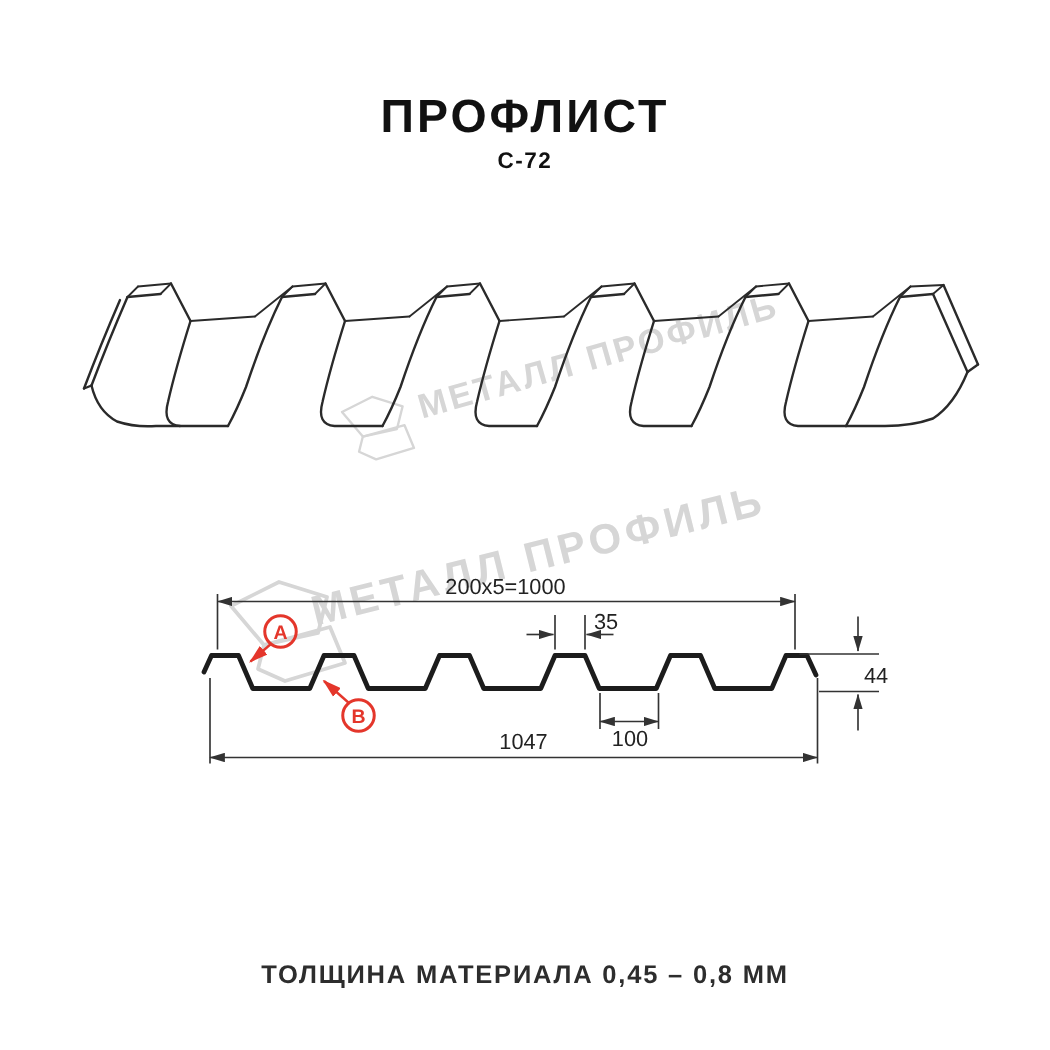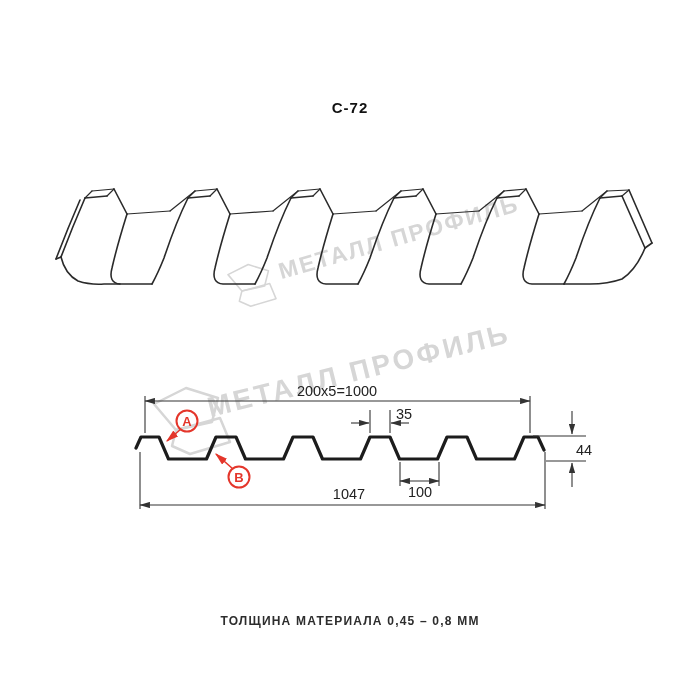--- a/index.html
+++ b/index.html
@@ -14,22 +14,22 @@
   }
   .title{
     position:absolute;left:0;right:0;top:60px;text-align:center;
     font-size:31px;font-weight:800;letter-spacing:2px;color:var(--text);
   }
   .subtitle{
     position:absolute;left:0;right:0;top:99px;text-align:center;
     font-size:15px;font-weight:700;letter-spacing:1px;color:var(--text);
   }
   .footer-note{
-    position:absolute;left:0;right:0;top:614px;text-align:center;
-    font-size:12px;font-weight:700;letter-spacing:1.2px;color:#2d2d2d;
+    position:absolute;left:0;right:0;top:640px;text-align:center;
+    font-size:17px;font-weight:700;letter-spacing:1.2px;color:#2d2d2d;
   }
   .wm-layer{position:absolute;inset:0;z-index:1;}
   .wm-text{
     position:absolute;color:var(--watermark);font-weight:700;white-space:nowrap;
     transform-origin:left bottom;
   }
   .wm-text.small{left:283px;top:258px;font-size:23px;letter-spacing:2px;transform:rotate(-16deg);}
   .wm-text.big{left:212px;top:392px;font-size:28px;letter-spacing:3px;transform:rotate(-14deg);}
   .wm-logo{position:absolute;}
   .wm-logo.small{left:222px;top:262px;}
@@ -59,20 +59,21 @@
       <path d="M30,46 L74,34 L84,58 L44,70 L26,62 Z"></path>
     </svg>
     <span class="wm-text small">МЕТАЛЛ ПРОФИЛЬ</span>
     <svg class="wm-logo big" width="92" height="76" viewBox="0 0 92 76">
       <path d="M8,20 L40,4 L72,14 L66,38 L30,46 Z"></path>
       <path d="M30,46 L74,34 L84,58 L44,70 L26,62 Z"></path>
     </svg>
     <span class="wm-text big">МЕТАЛЛ ПРОФИЛЬ</span>
   </div>
 
+  <div class="title">ПРОФЛИСТ</div>
   <div class="subtitle">C-72</div>
 
   <svg class="art" width="700" height="700" viewBox="0 0 700 700">
     <defs>
       <marker id="dar" viewBox="0 0 10 6" refX="9.5" refY="3" markerWidth="9.5" markerHeight="5.7" orient="auto-start-reverse">
           <path d="M0,0 L10,3 L0,6 Z" class="mk"></path>
         </marker>
       <marker id="rar" viewBox="0 0 10 6" refX="9" refY="3" markerWidth="8" markerHeight="5" orient="auto-start-reverse">
           <path d="M0,0 L10,3 L0,6 Z" class="mkr"></path>
         </marker>

